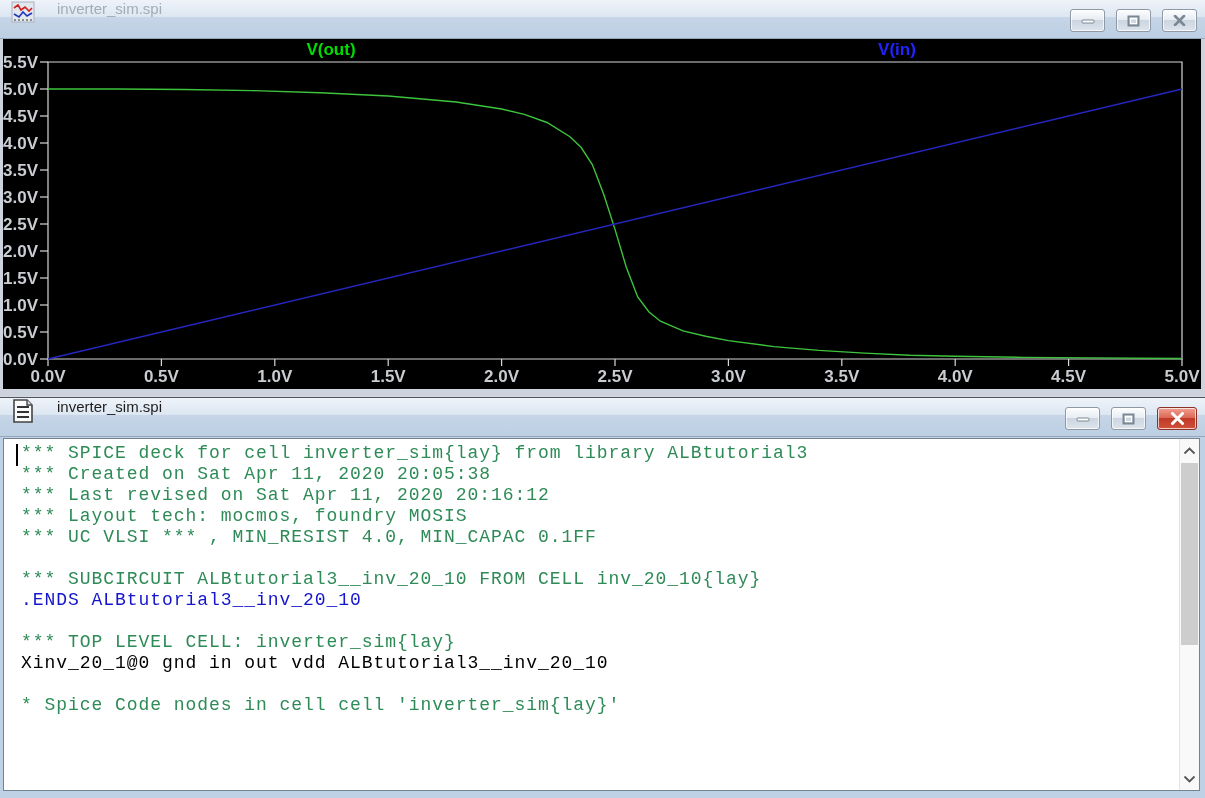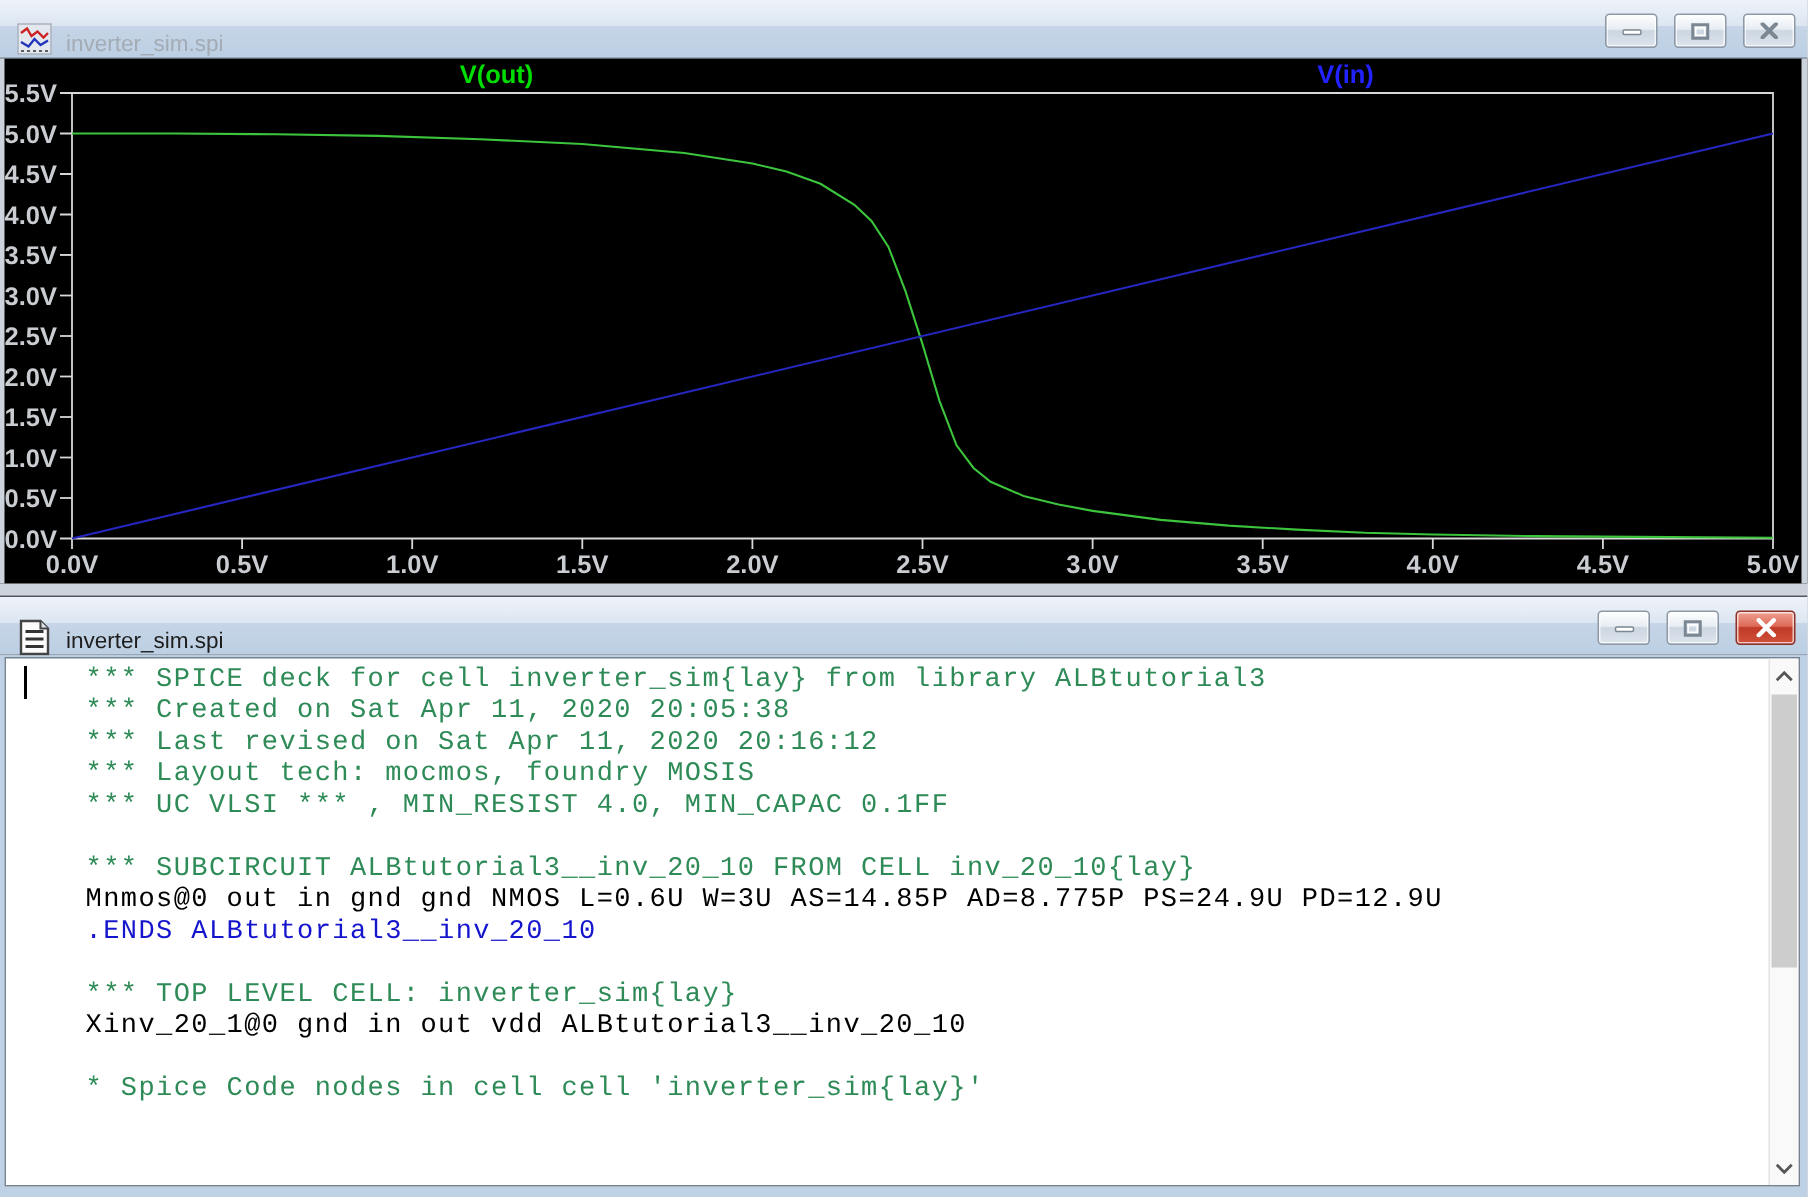--- a/index.html
+++ b/index.html
@@ -8,21 +8,21 @@
     background:#d4d9e0;
     font-family:"Liberation Sans", sans-serif;
   }
   .window{position:absolute;left:0;width:1205px;}
 
   
   .titlebar{
     position:relative;height:38px;
     background:linear-gradient(#eef3f9 0%, #dce6f1 45%, #c6d5e7 46%, #bccfe3 100%);
     border-bottom:1px solid #97a7ba;
-    display:flex;align-items:flex-end;
+    display:flex;align-items:flex-start;gap:13px;
   }
   .win-icon{margin-left:11px;margin-right:9px;display:inline-flex;width:24px;height:24px;}
   .title-text{font-size:15px;color:#1d1d1d;}
   .title-text.inactive{color:#a3abb4;}
   .win-controls{position:absolute;right:8px;top:9px;display:flex;gap:11px;}
   .win-btn{
     width:33px;height:21px;border:1px solid #8e99a5;border-radius:3px;
     background:linear-gradient(#fdfefe 0%, #e8edf3 45%, #ccd6e1 50%, #dde4ec 100%);
     display:flex;align-items:center;justify-content:center;
     box-shadow:inset 0 0 0 1px rgba(255,255,255,.7);
@@ -48,21 +48,21 @@
   .editor-frame{
     position:relative;height:362px;background:#bfd1e5;
     padding:1px 5px 8px 3px;box-sizing:border-box;
   }
   .editor-body{
     position:relative;height:100%;background:#fff;
     border:1px solid #75828f;box-sizing:border-box;overflow:hidden;
   }
   .code-pane{
     position:absolute;left:0;top:0;right:20px;bottom:0;
-    padding:4px 0 0 17px;overflow:hidden;margin-left:36px;
+    padding:4px 0 0 17px;overflow:hidden;
   }
   .code-line{
     font-family:"Liberation Mono", monospace;
     font-size:18px;line-height:21px;letter-spacing:0.95px;
     white-space:pre;color:#000;
   }
   .code-line.comment{color:#2e8b57;}
   .code-line.keyword{color:#1515cd;}
   .caret{position:absolute;left:12px;top:5px;width:2px;height:22px;background:#000;}
   .scrollbar{
@@ -201,21 +201,20 @@
   <div class="editor-frame">
     <div class="editor-body">
       <div class="code-pane" id="code-lines">
           <div class="code-line comment">*** SPICE deck for cell inverter_sim{lay} from library ALBtutorial3</div>
           <div class="code-line comment">*** Created on Sat Apr 11, 2020 20:05:38</div>
           <div class="code-line comment">*** Last revised on Sat Apr 11, 2020 20:16:12</div>
           <div class="code-line comment">*** Layout tech: mocmos, foundry MOSIS</div>
           <div class="code-line comment">*** UC VLSI *** , MIN_RESIST 4.0, MIN_CAPAC 0.1FF</div>
           <div class="code-line blank"> </div>
           <div class="code-line comment">*** SUBCIRCUIT ALBtutorial3__inv_20_10 FROM CELL inv_20_10{lay}</div>
-          <div class="code-line code">Mnmos@0 out in gnd gnd NMOS L=0.6U W=3U AS=14.85P AD=8.775P PS=24.9U PD=12.9U</div>
           <div class="code-line keyword">.ENDS ALBtutorial3__inv_20_10</div>
           <div class="code-line blank"> </div>
           <div class="code-line comment">*** TOP LEVEL CELL: inverter_sim{lay}</div>
           <div class="code-line code">Xinv_20_1@0 gnd in out vdd ALBtutorial3__inv_20_10</div>
           <div class="code-line blank"> </div>
           <div class="code-line comment">* Spice Code nodes in cell cell 'inverter_sim{lay}'</div>
         </div>
       <div class="caret"></div>
       <div class="scrollbar">
         <div class="sb-arrow up">

